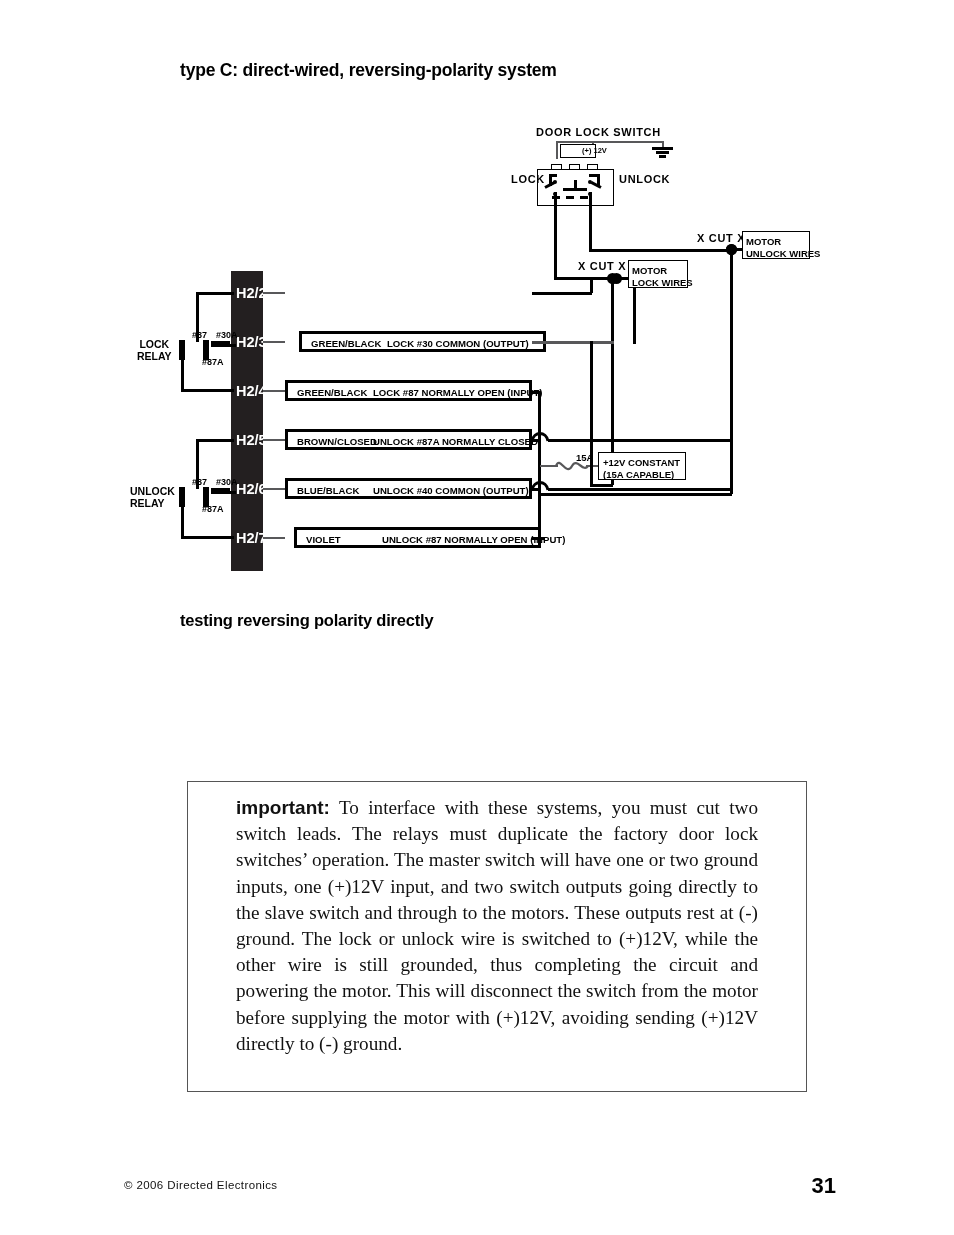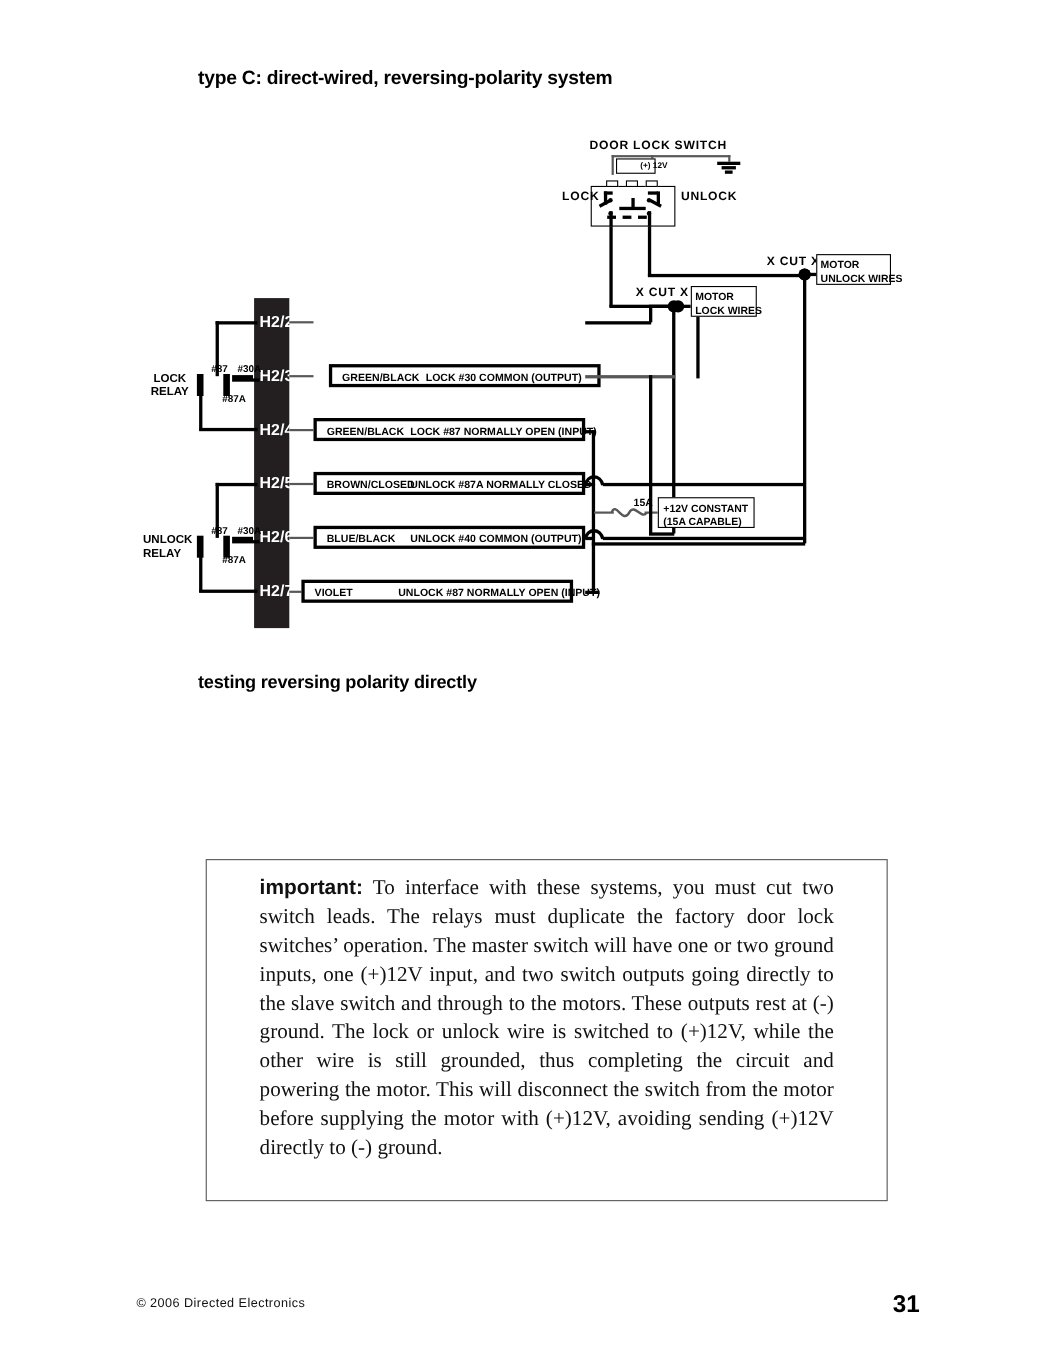--- a/index.html
+++ b/index.html
@@ -238,21 +238,21 @@
       <span class="wfunc">LOCK #87 NORMALLY OPEN (INPUT)</span>
     </div>
     <div class="wirebox" style="left:285px;top:429px;">
       <span class="wname">BROWN/CLOSED</span>
       <span class="wfunc">UNLOCK #87A NORMALLY CLOSED</span>
     </div>
     <div class="wirebox" style="left:285px;top:478px;">
       <span class="wname">BLUE/BLACK</span>
       <span class="wfunc">UNLOCK #40 COMMON (OUTPUT)</span>
     </div>
-    <div class="wirebox" style="left:274px;top:527px;">
+    <div class="wirebox" style="left:294px;top:527px;">
       <span class="wname">VIOLET</span>
       <span class="wfunc">UNLOCK #87 NORMALLY OPEN (INPUT)</span>
     </div>
 
     <div class="wire blk h" style="left:532px;top:292px;width:60px;"></div>
     <div class="wire blk v" style="left:590px;top:278px;height:15px;"></div>
     <div class="wire blk h" style="left:590px;top:277px;width:22px;"></div>
 
     <div class="wire h" style="left:532px;top:341px;width:82px;height:3px;background:#58585a;"></div>
 

